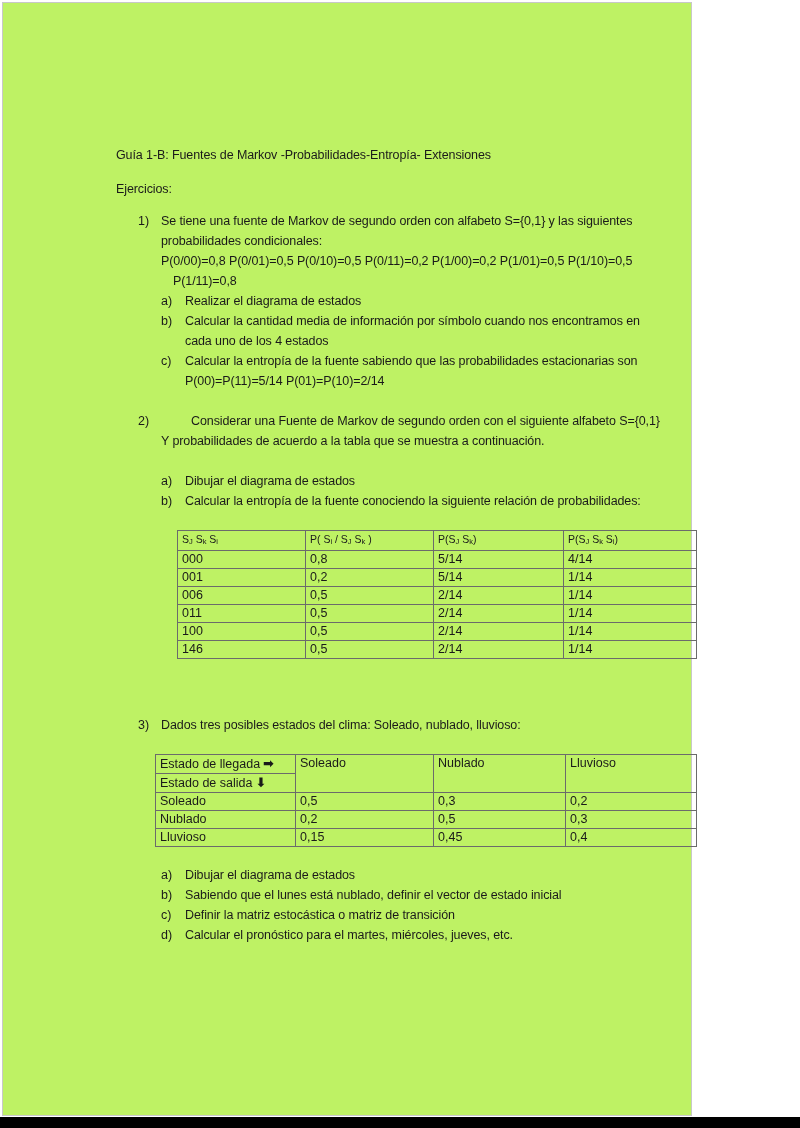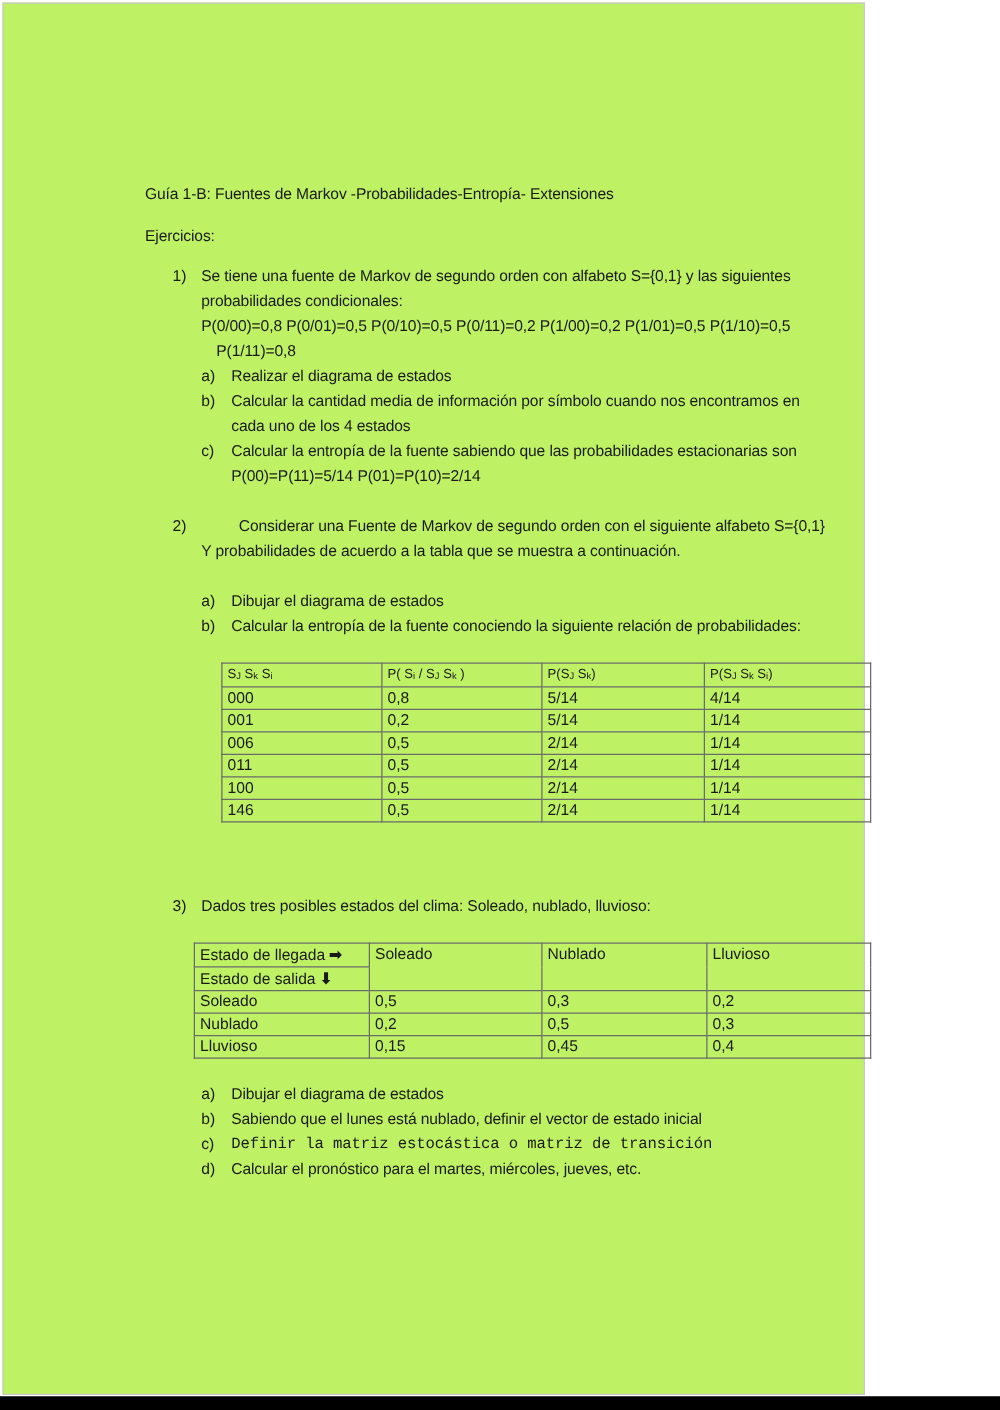--- a/index.html
+++ b/index.html
@@ -147,19 +147,19 @@
             <td>0,4</td>
           </tr>
     </tbody>
       </table>
 
     <div class="num" style="left:158px;top:862px;">a)</div>
     <div class="txt" style="left:182px;top:862px;">Dibujar el diagrama de estados</div>
     <div class="num" style="left:158px;top:882px;">b)</div>
     <div class="txt" style="left:182px;top:882px;">Sabiendo que el lunes está nublado, definir el vector de estado inicial</div>
     <div class="num" style="left:158px;top:902px;">c)</div>
-    <div class="txt" style="left:182px;top:902px;font-family:Liberation Mono, monospace;">Definir la matriz estocástica o matriz de transición</div>
+    <div class="txt" style="left:182px;top:902px;">Definir la matriz estocástica o matriz de transición</div>
     <div class="num" style="left:158px;top:922px;">d)</div>
     <div class="txt" style="left:182px;top:922px;">Calcular el pronóstico para el martes, miércoles, jueves, etc.</div>
   </div>
 </div>
 
 <div class="bottom-bar"></div>
 
 </body></html>

